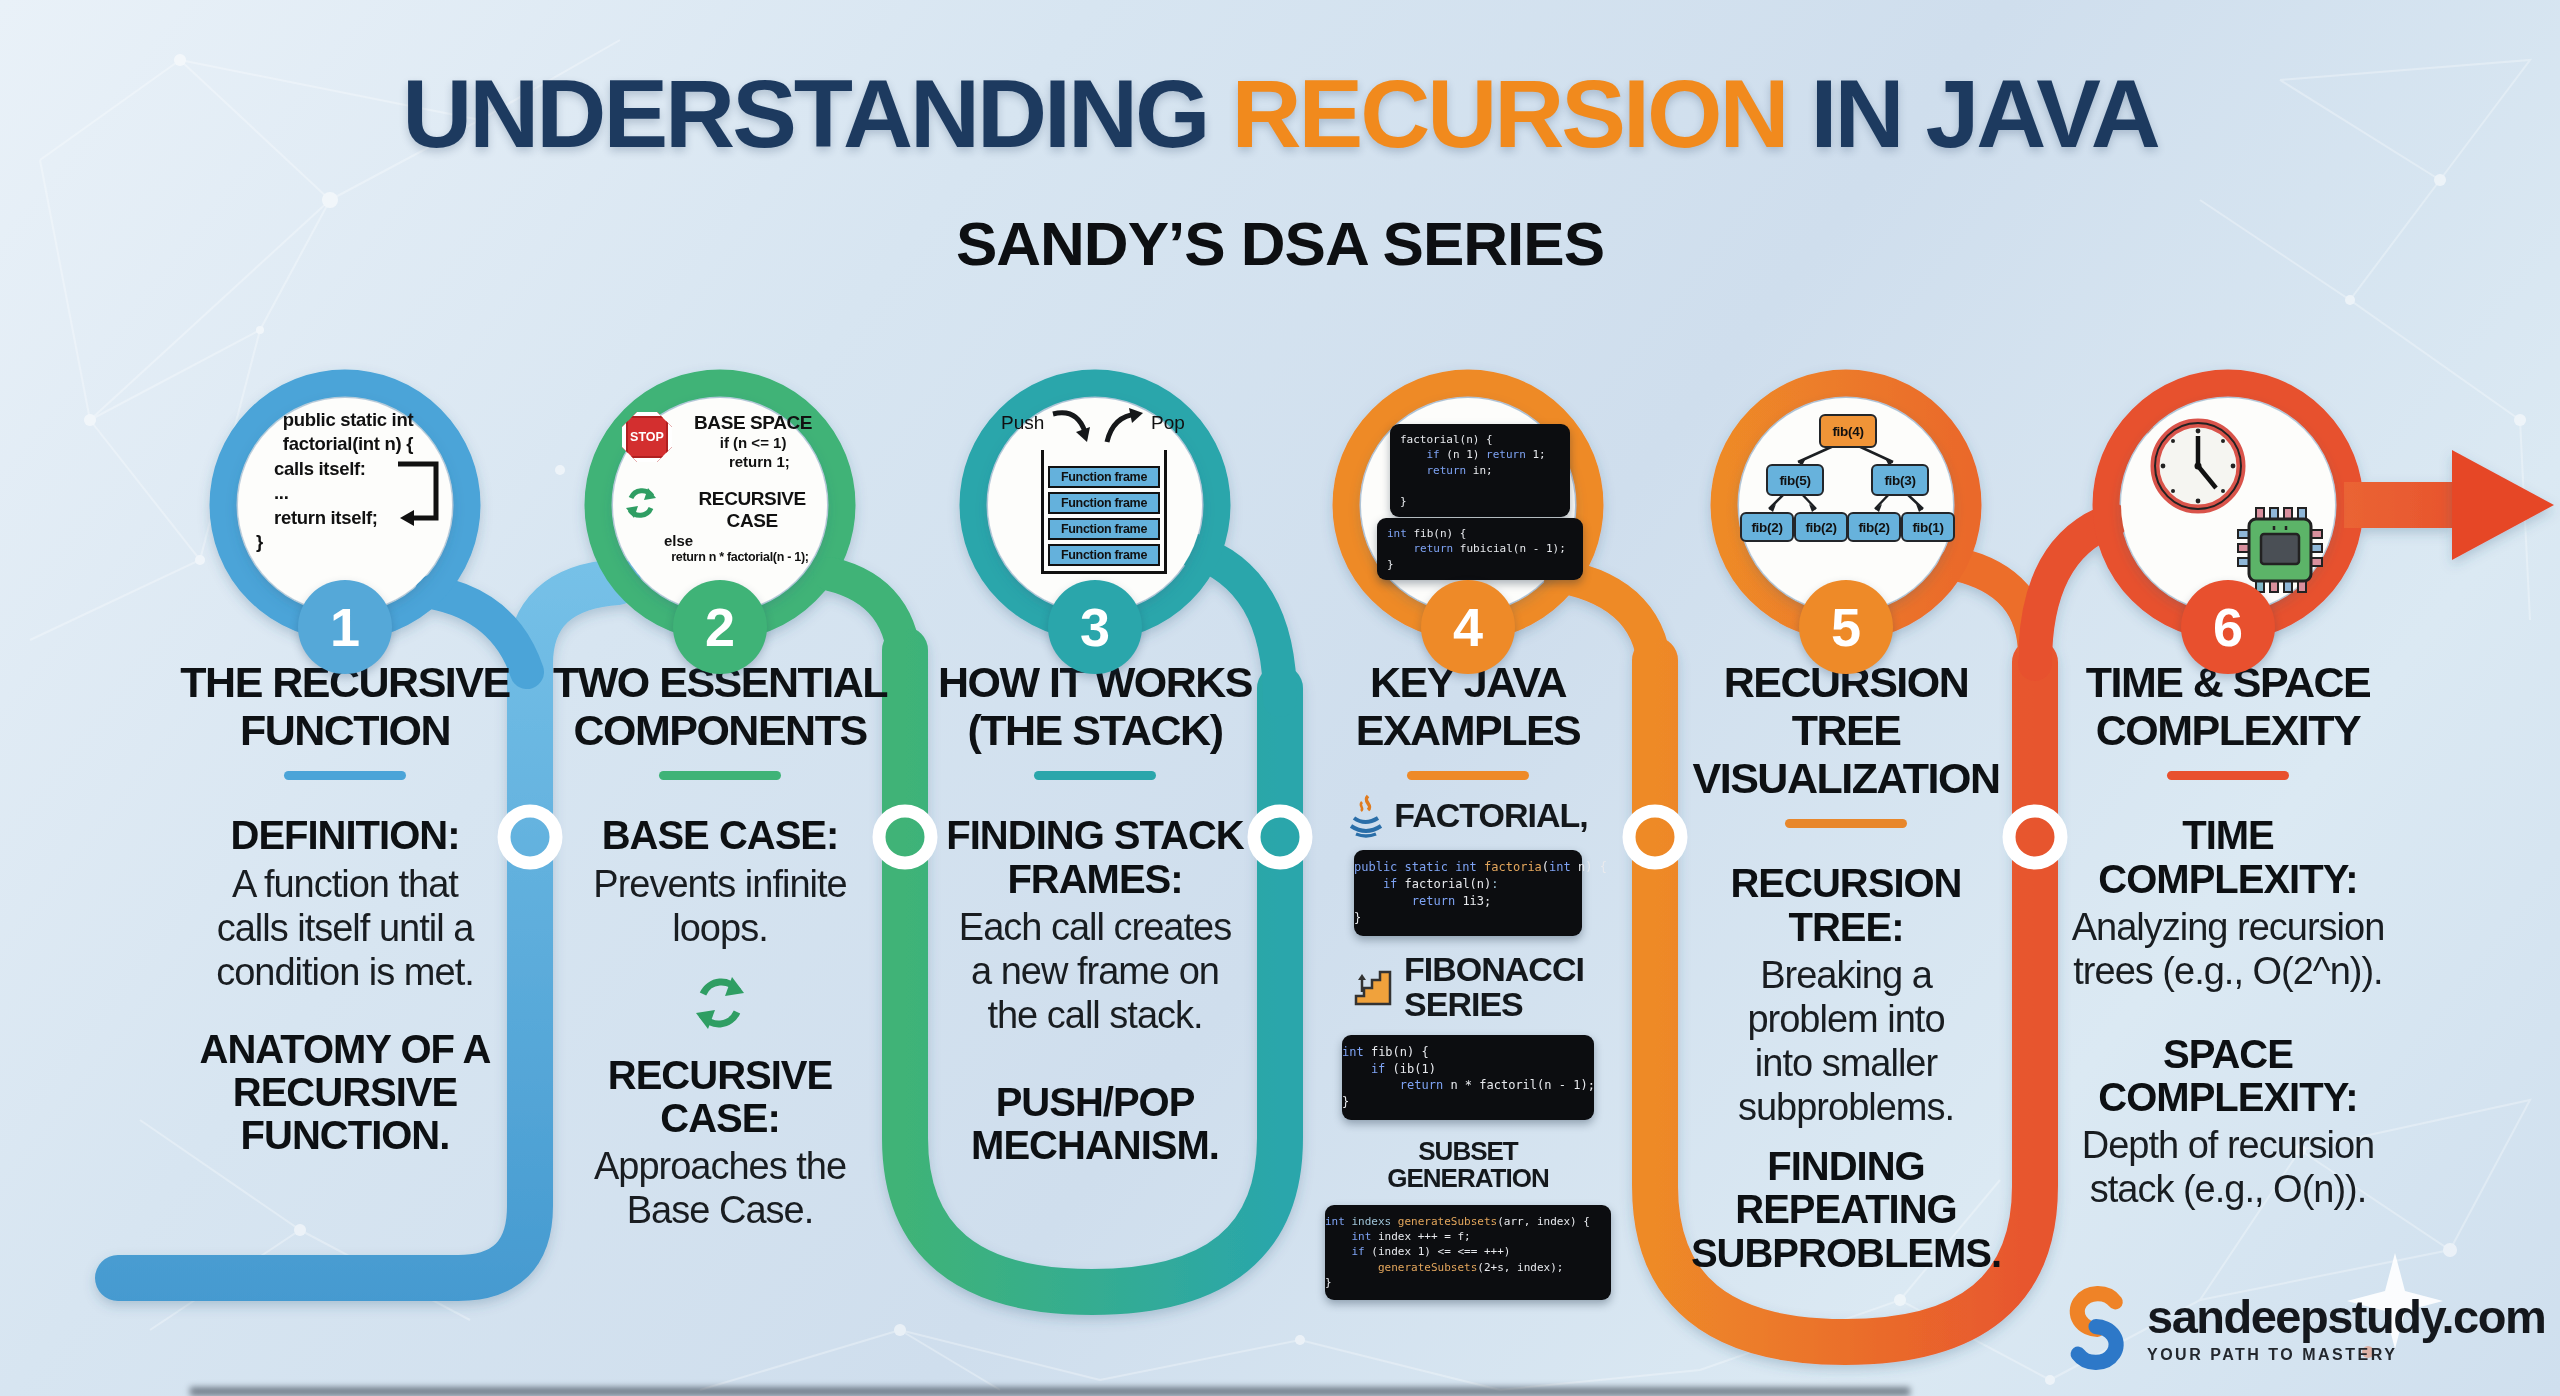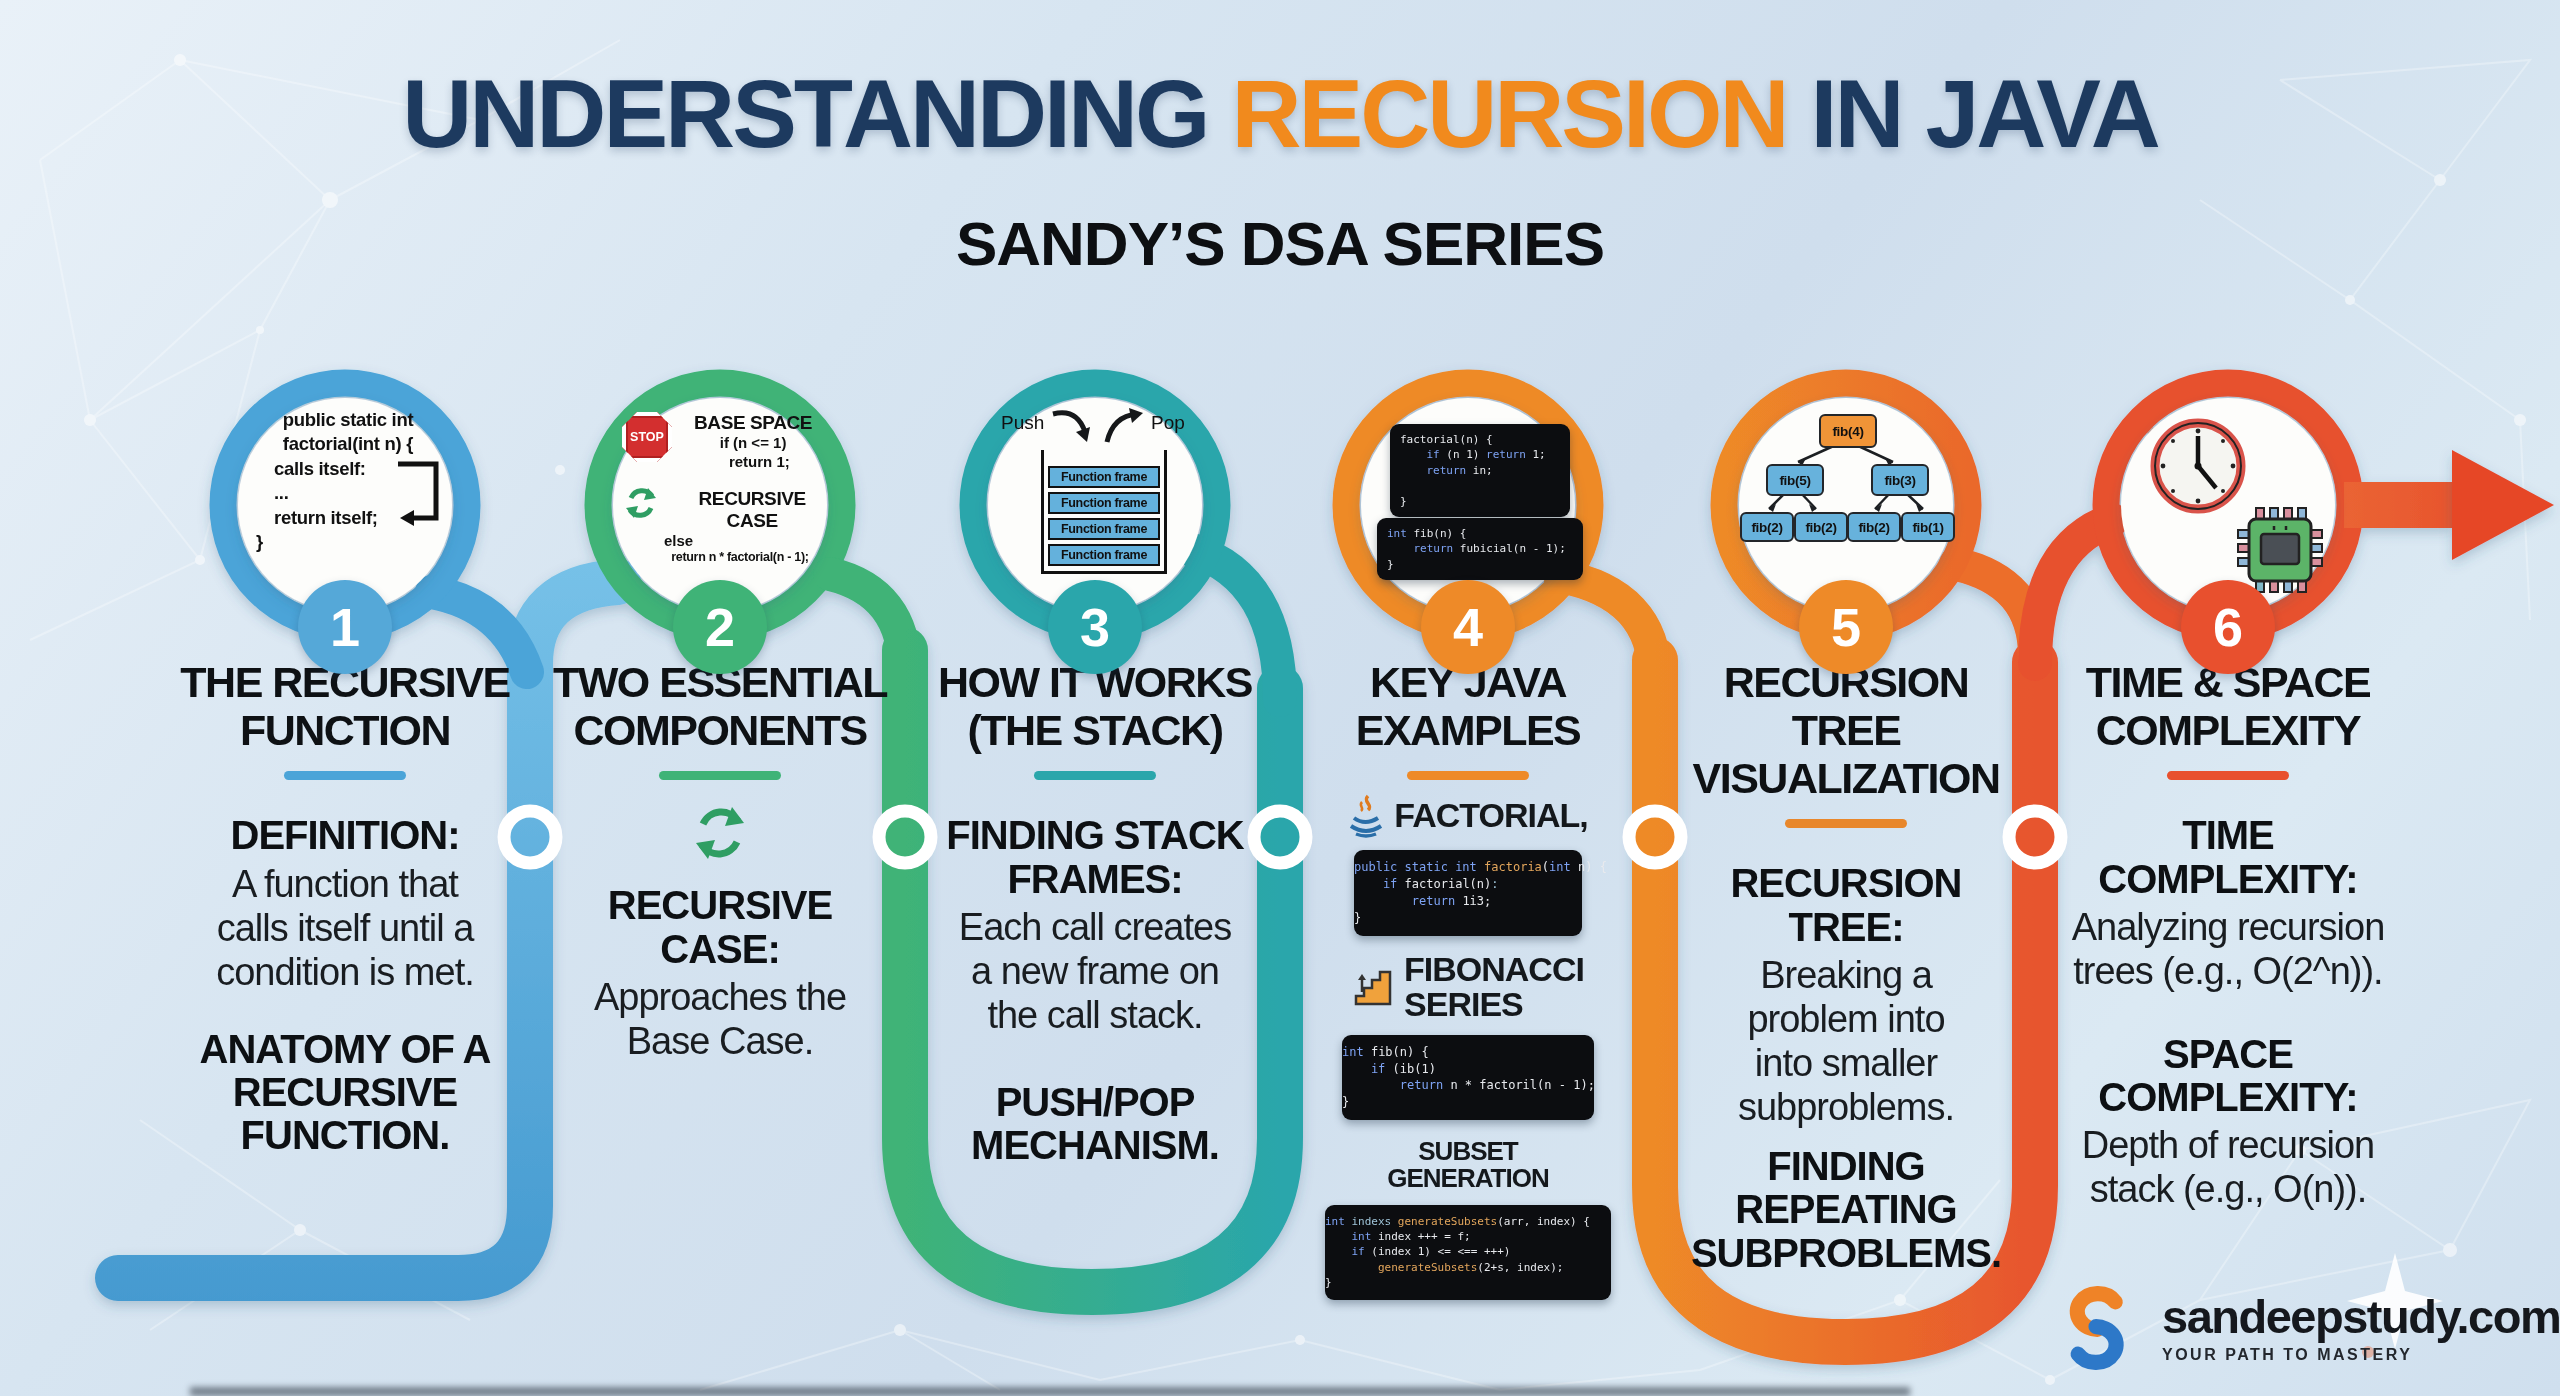--- a/index.html
+++ b/index.html
@@ -58,21 +58,21 @@
   
   .tnode{position:absolute;border:2px solid #23262a;border-radius:6px;background:#67b2dc;
     font-size:13.5px;font-weight:800;display:flex;align-items:center;justify-content:center;letter-spacing:-.3px}
   .tnode.root{background:#f09437}
   
   .c4row{display:flex;align-items:center;justify-content:center;gap:10px;margin-top:18px}
   .c4lbl{font-size:34px;font-weight:800;letter-spacing:-1px;line-height:1.05;white-space:pre-line;text-align:left}
   .c4 .dark{margin:12px auto 0 auto}
   .c4lbl2{font-size:26px;font-weight:800;letter-spacing:-1px;line-height:1.05;white-space:pre-line;margin-top:18px}
   
-  .footer{position:absolute;left:2052px;top:1284px;display:flex;align-items:center;gap:22px;z-index:6}
+  .footer{position:absolute;left:2052px;top:1284px;display:flex;align-items:center;gap:7px;z-index:6}
   .brand{font-size:47px;font-weight:800;letter-spacing:-1.5px;color:#15181d;line-height:1}
   .tagline{font-size:16px;font-weight:600;letter-spacing:2.5px;color:#23272d;margin-top:6px}
   .bottom-edge{position:absolute;left:190px;bottom:0;width:1720px;height:9px;
     background:rgba(18,28,40,.5);filter:blur(3px);z-index:8}
 </style>
 </head>
 <body>
 
 <div id="canvas">
 
@@ -332,20 +332,25 @@
       <div class="lbl">ANATOMY OF A
 RECURSIVE
 FUNCTION.</div>
     </div>
   </div>
 
   <div class="col c2" style="left:550px">
     <h2>TWO ESSENTIAL
 COMPONENTS</h2>
     <div class="divider"></div>
+    <div class="blk">
+      <div class="lbl">BASE CASE:</div>
+      <div class="body">Prevents infinite
+loops.</div>
+    </div>
     <svg width="62" height="62" style="margin:22px auto 0 auto;display:block">
       <path d="M49 19 A20 20 0 0 0 14 22" fill="none" stroke="#2f9e63" stroke-width="7"></path>
       <polygon points="43,5 55,21 36,24" fill="#2f9e63"></polygon>
       <path d="M13 43 A20 20 0 0 0 48 40" fill="none" stroke="#2f9e63" stroke-width="7"></path>
       <polygon points="19,57 7,41 26,38" fill="#2f9e63"></polygon>
     </svg>
     <div class="blk" style="margin-top:20px">
       <div class="lbl">RECURSIVE CASE:</div>
       <div class="body">Approaches the
 Base Case.</div>

